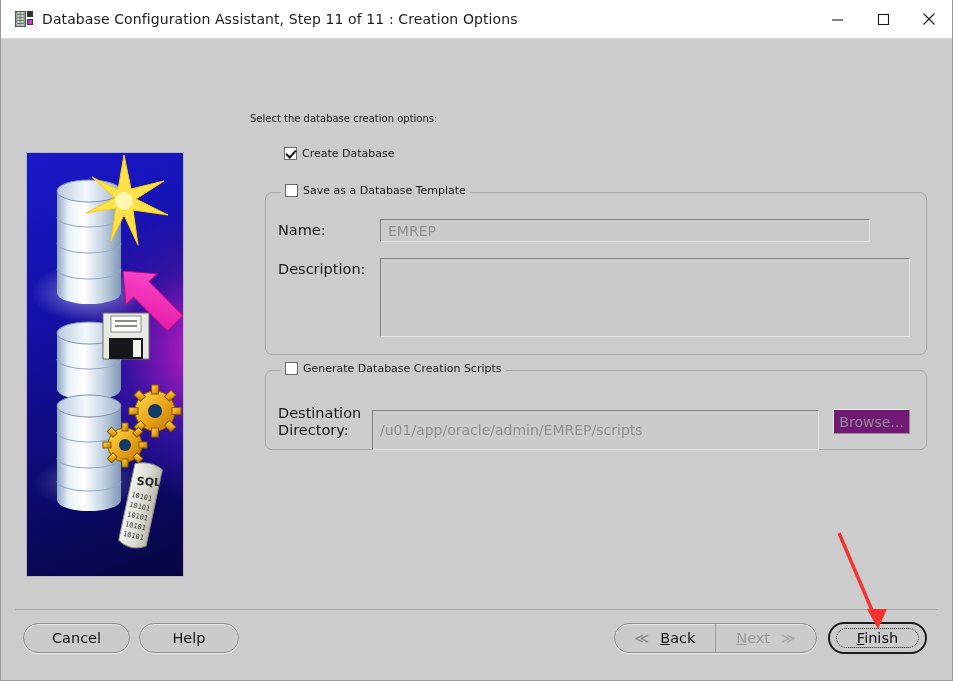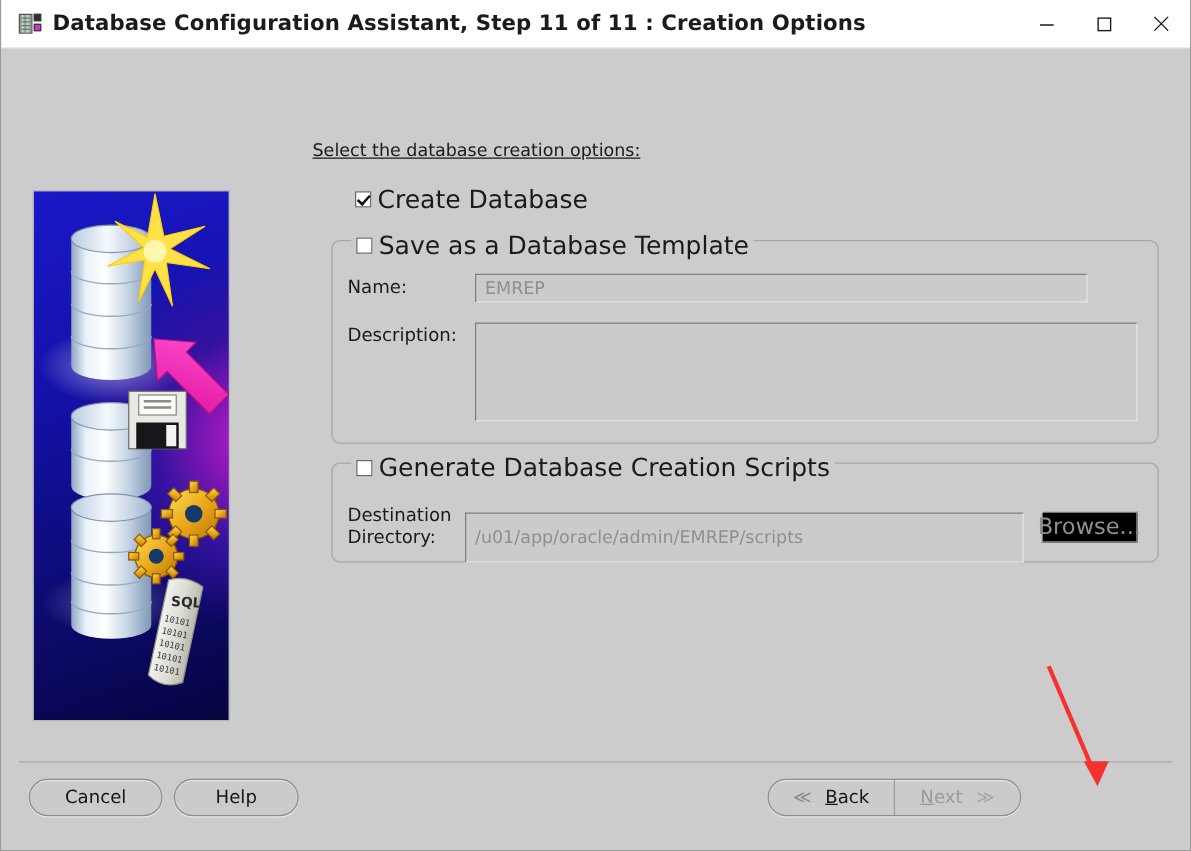--- a/index.html
+++ b/index.html
@@ -64,25 +64,24 @@
     position: absolute;
     right: 0;
     width: 6px; height: 6px;
     border: 1px solid #3a3a3a;
     box-sizing: border-box;
   }
   .ti-sq.s1 { top: 1px; background: #2f2f2f; }
   .ti-sq.s2 { top: 9px; background: #c938c9; }
 
   .title-text {
-    font-size: 17px;
+    font-size: 14px;
     color: #1b1b1b;
     letter-spacing: .1px;
     white-space: nowrap;
-    font-weight: bold;
   }
 
   .winbtns {
     position: absolute;
     right: 0; top: 0;
     height: 38px;
     display: flex;
     align-items: center;
   }
   .winbtn {
@@ -115,24 +114,23 @@
     background:
       radial-gradient(circle at 118% 47%, #cf2bd6 0%, #8f17b8 13%, #3412a0 30%, transparent 52%),
       linear-gradient(160deg, #1a18c8 0%, #1411a8 35%, #0d0a72 70%, #070540 100%);
   }
   .art-svg { position: absolute; left: 0; top: 0; }
 
   
   .intro-label {
     position: absolute;
     left: 249px; top: 74px;
-    font-size: 14px;
+    font-size: 10px;
     color: #1a1a1a;
     white-space: nowrap;
-    text-decoration: underline;
   }
 
   .chk-row {
     position: absolute;
     display: flex;
     align-items: center;
     gap: 5px;
   }
   .chk-row.create-db { left: 283px; top: 108px; }
 
@@ -147,21 +145,21 @@
   .cbox.checked::after {
     content: "";
     position: absolute;
     left: 3px; top: 0px;
     width: 4px; height: 8px;
     border: solid #111111;
     border-width: 0 2px 2px 0;
     transform: rotate(42deg);
   }
   .chk-label {
-    font-size: 20px;
+    font-size: 11px;
     color: #1a1a1a;
     white-space: nowrap;
   }
 
   
   .groupbox {
     position: absolute;
     box-sizing: border-box;
     border: 1px solid #a6a6a6;
     border-radius: 7px;
@@ -209,25 +207,25 @@
     align-items: flex-start;
     padding-top: 4px;
   }
   .dest-field { left: 371px; top: 371px; width: 447px; height: 40px; }
 
   .browse-btn {
     position: absolute;
     left: 832px; top: 370px;
     width: 77px; height: 25px;
     box-sizing: border-box;
-    background: #000000;
+    background: #701a75;
     border: 1px solid;
     border-color: #ebebeb #8d8d8d #8d8d8d #ebebeb;
     font-family: "DejaVu Sans", sans-serif;
-    font-size: 18px;
+    font-size: 14px;
     color: #8f8f8f;
     display: flex;
     align-items: center;
     justify-content: center;
     cursor: default;
     padding: 0;
   }
 
   
   .footer-sep {
@@ -518,20 +516,23 @@
       <button class="navbtn back">
         <span class="chev">≪</span>
         <span><span class="mn">B</span><span>ack</span></span>
       </button>
       <button class="navbtn next">
         <span><span class="mn">N</span><span>ext</span></span>
         <span class="chev">≫</span>
       </button>
     </div>
 
+    <button class="btn-finish">
+      <span><span class="mn">F</span><span>inish</span></span>
+    </button>
 
     <svg class="annot">
       <line x1="838" y1="494" x2="873" y2="576" stroke="#f5322e" stroke-width="3.4"></line>
       <path d="M877 590 L866 570 L886 570 Z" fill="#f5322e"></path>
     </svg>
 
   </div>
 </div>
 
 </body></html>

